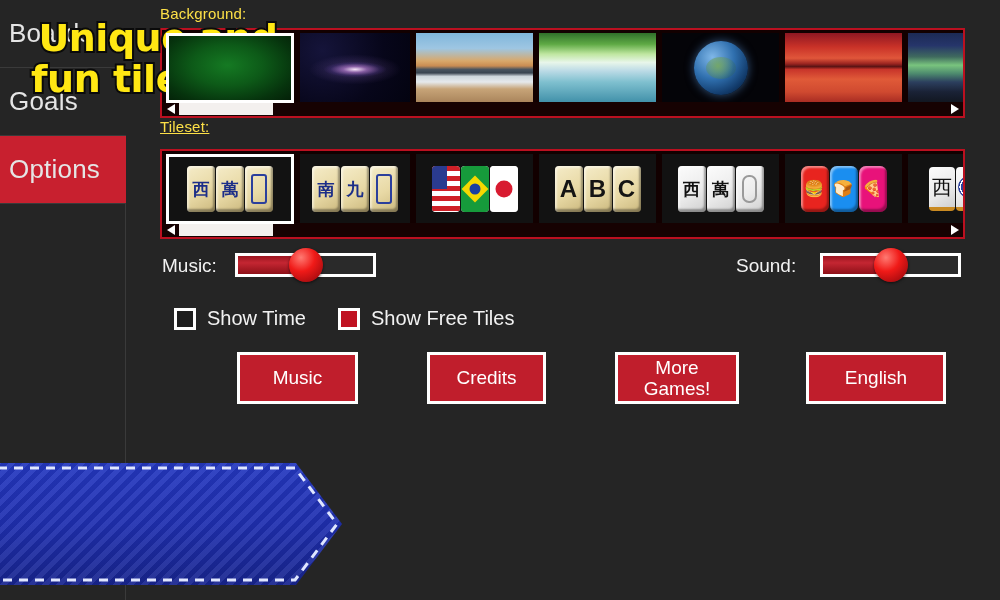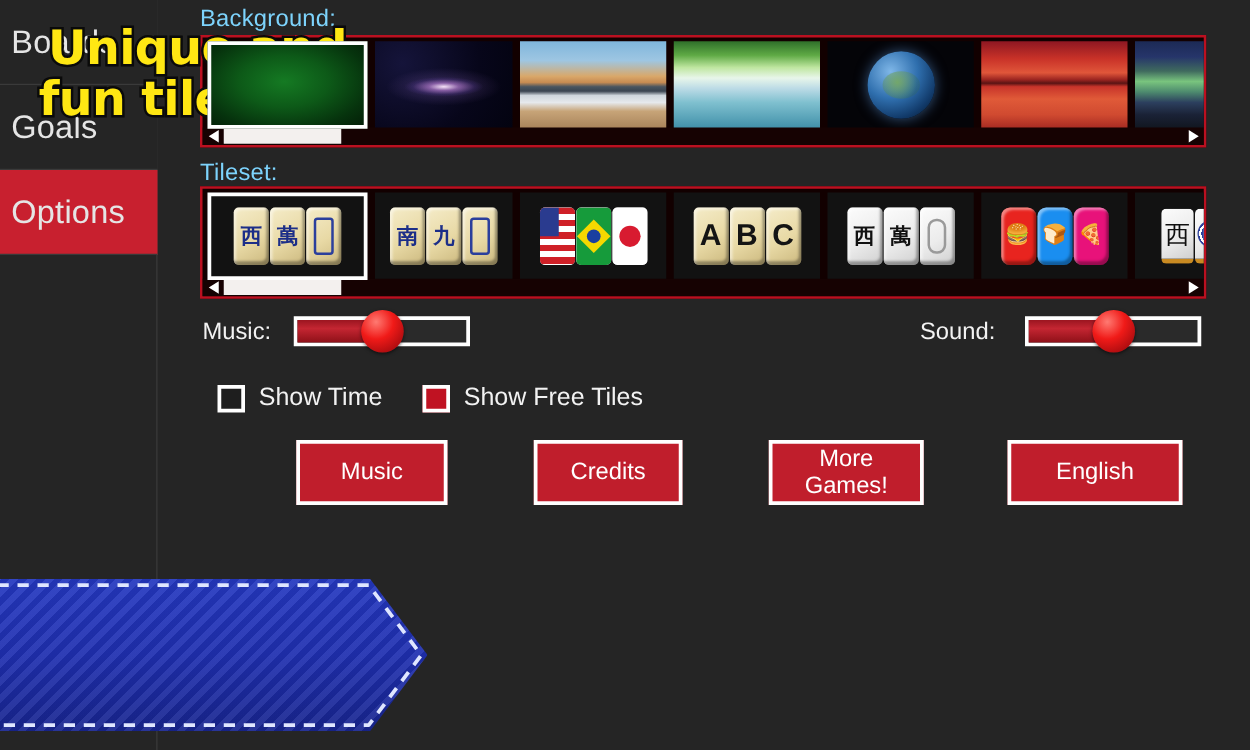--- a/index.html
+++ b/index.html
@@ -22,21 +22,21 @@
     display: flex; align-items: center; padding-left: 9px;
     color: #e5e5e5; font-size: 26px; letter-spacing: .2px;
     border-bottom: 1px solid #3a3a3a;
     background: #252525;
     cursor: pointer; user-select: none;
   }
   .side-item.selected { background: #c8202f; }
 
   
   .sec-label {
-    position: absolute; color: #7dd3fc; font-size: 19px; letter-spacing: .2px;
+    position: absolute; color: #fde047; font-size: 15px; letter-spacing: .2px;
   }
 
   
   .carousel {
     position: absolute;
     border: 2px solid #bb1020;
     background: #120000;
     overflow: hidden;
   }
   .carousel .strip {
@@ -256,21 +256,21 @@
       <div class="sb-arrow l">
         <div class="tri l"></div>
       </div>
       <div class="sb-thumb"></div>
       <div class="sb-arrow r">
         <div class="tri r"></div>
       </div>
     </div>
   </div>
 
-  <div class="sec-label" style="left:160px; top:128px;">Tileset:</div>
+  <div class="sec-label" style="left:160px; top:118px;text-decoration:underline;">Tileset:</div>
 
   <div class="carousel" style="left:160px; top:149px; width:805px; height:90px;">
     <div class="strip" style="padding:3px 0 0 4px;">
 
       <div class="thumb sel ts-frame" style="width:128px;height:70px;margin-right:6px;">
         <div class="ts">
           <div class="tile ivory cnmark blue-mark">西</div>
           <div class="tile ivory cnmark red-mark">萬</div>
           <div class="tile ivory">
             <div class="frame-inner"></div>

